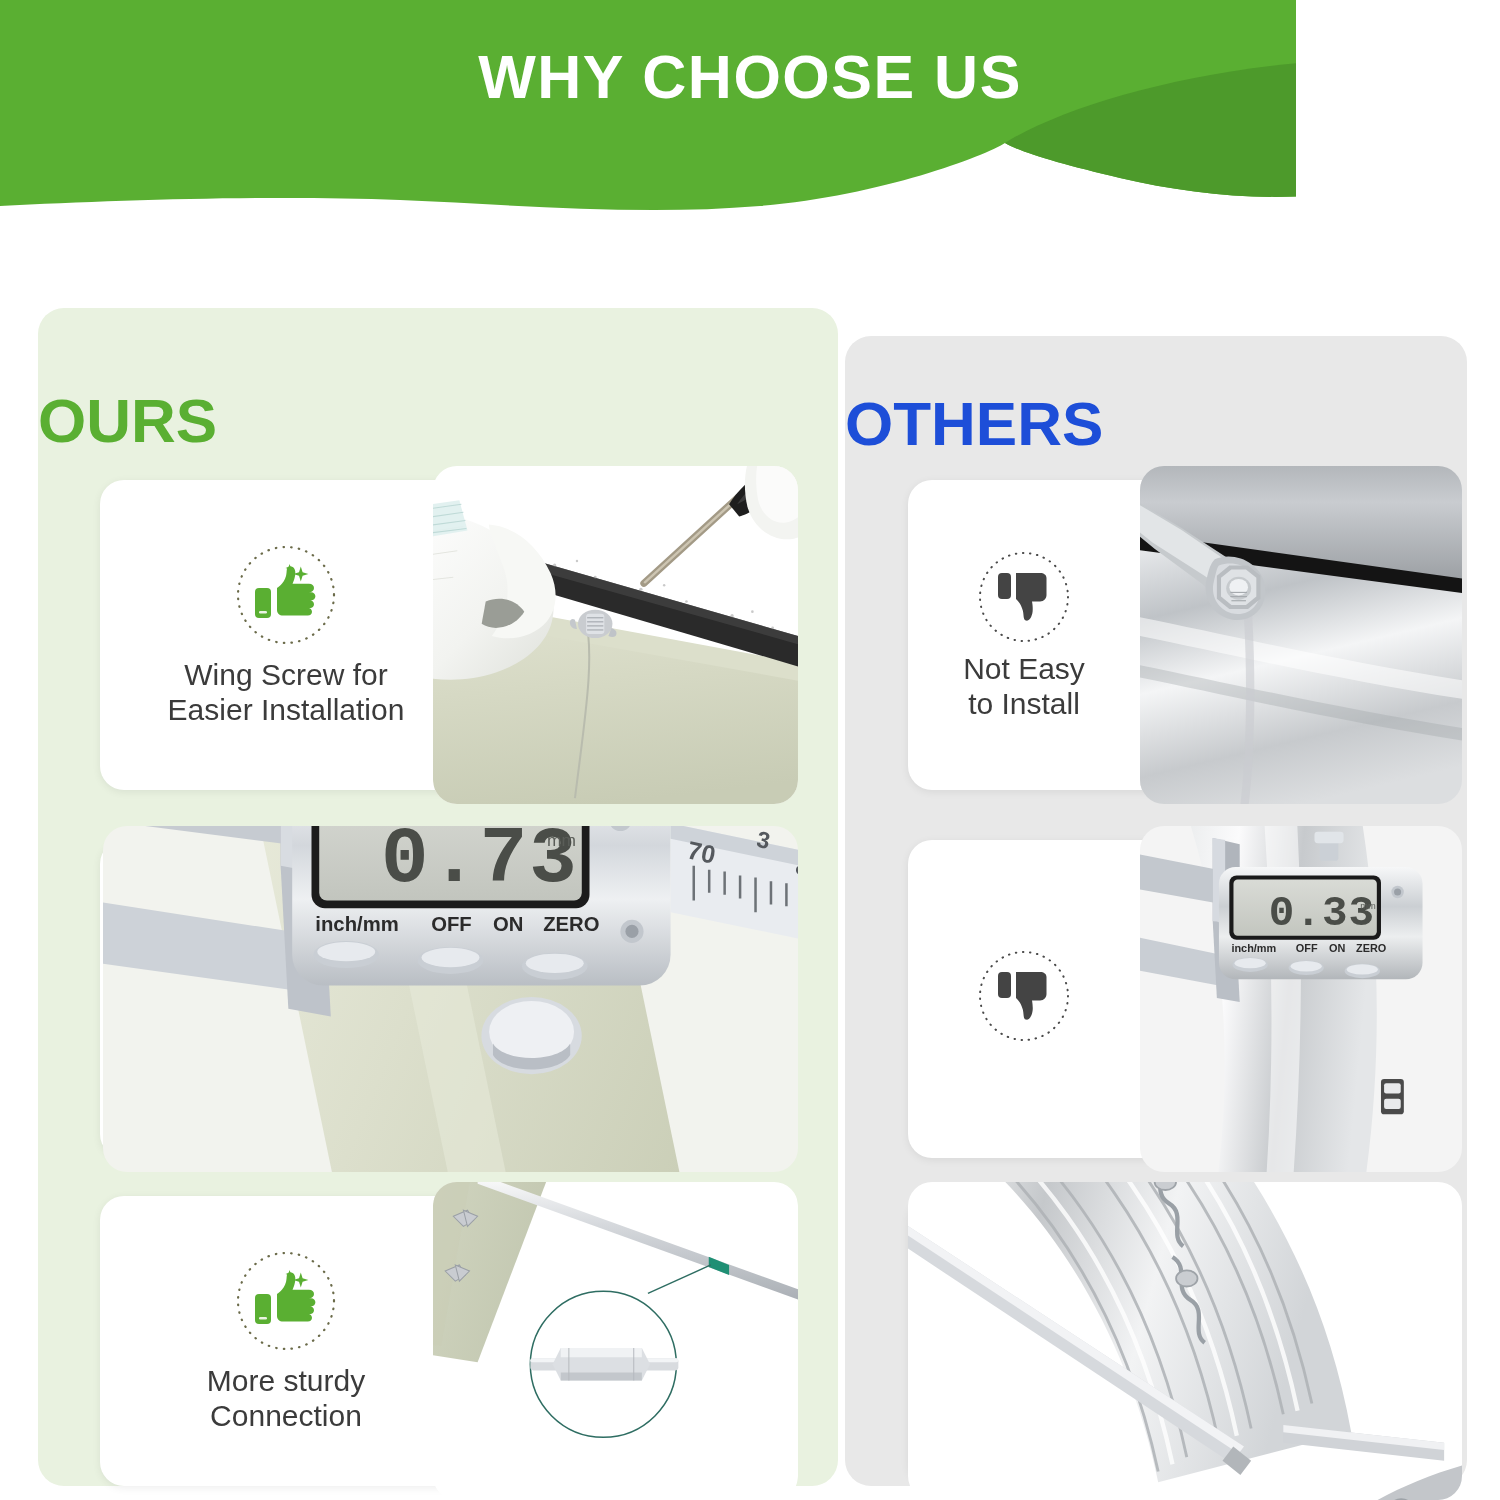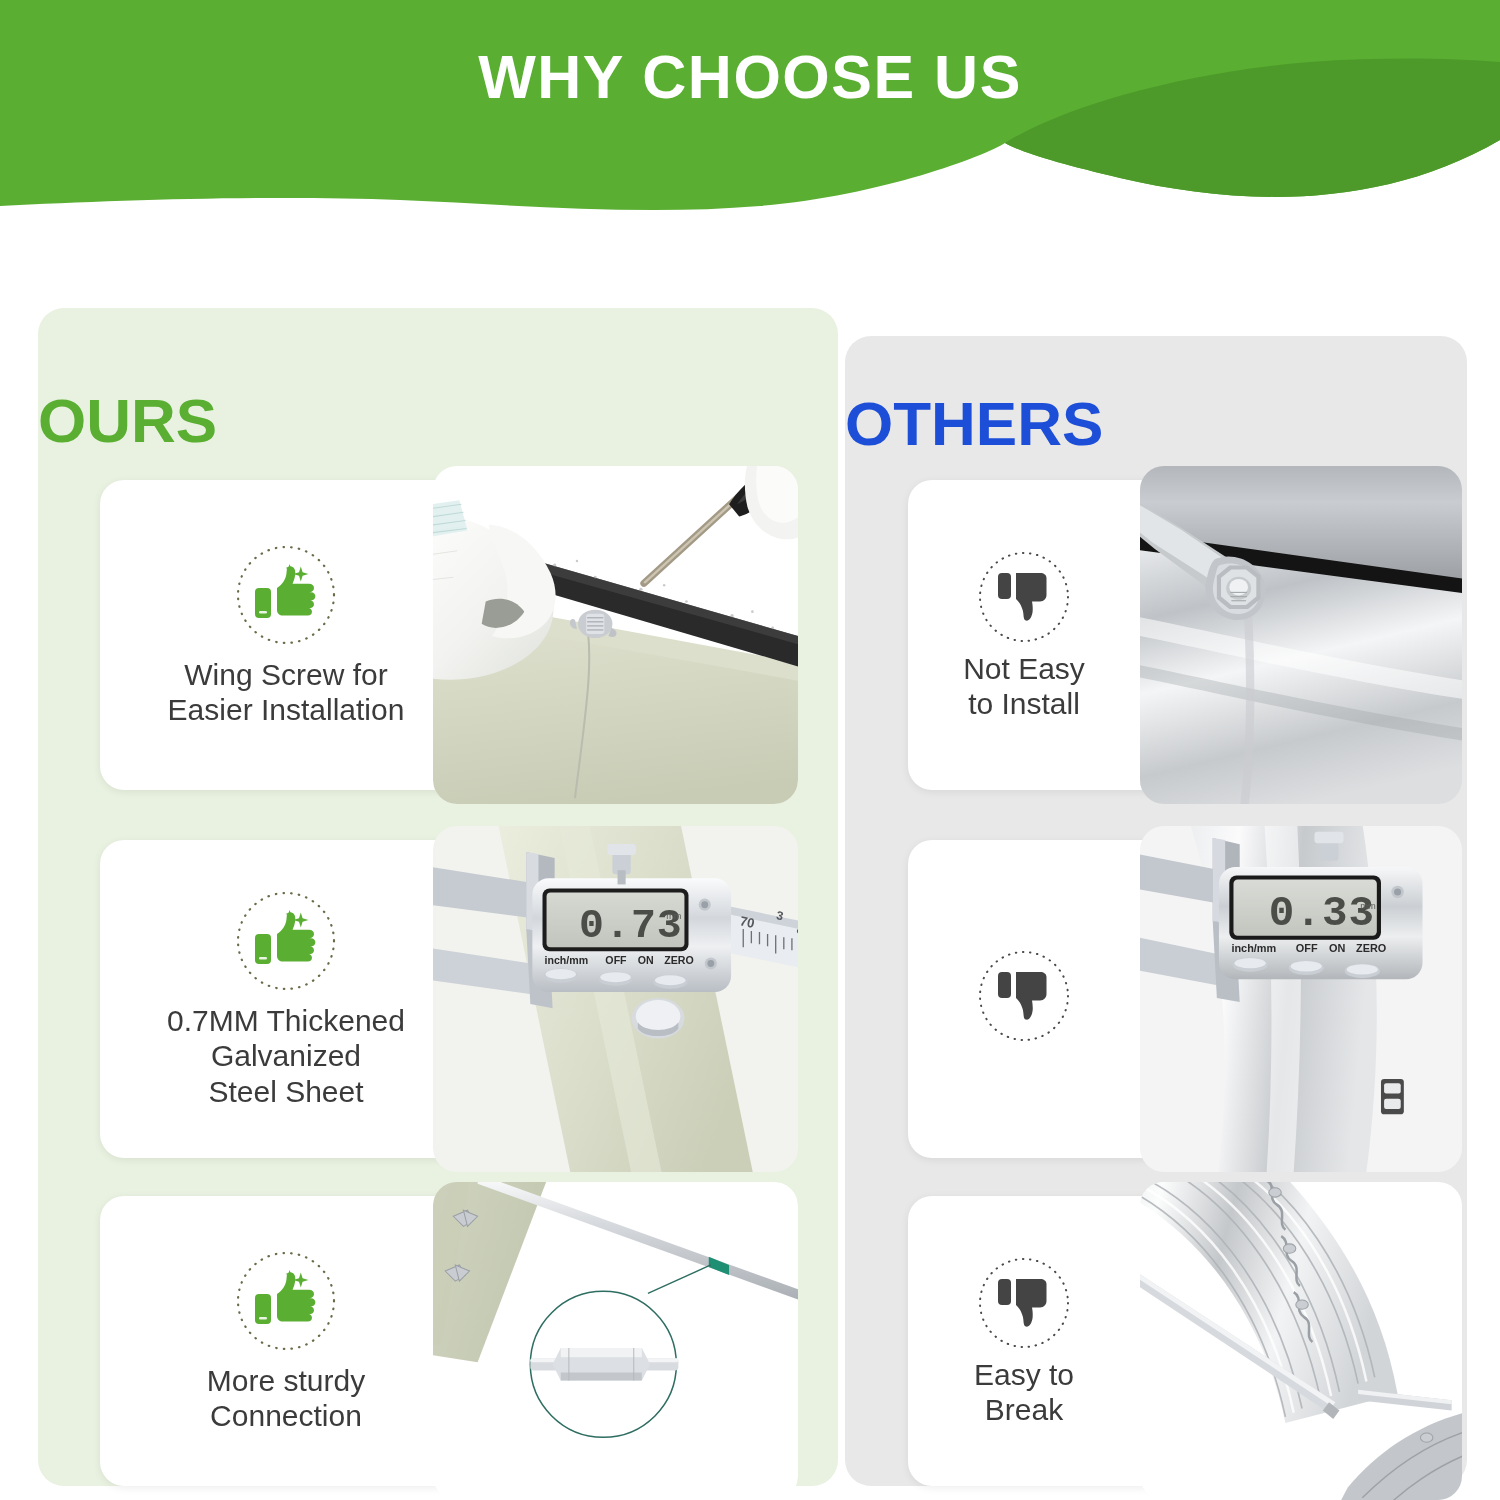--- a/index.html
+++ b/index.html
@@ -16,21 +16,21 @@
     position: relative;
     width: 1500px;
     height: 1500px;
     background: #ffffff;
   }
 
   
   .header {
     position: absolute;
     left: 0; top: 0;
-    width: 1500px;
+    width: 1296px;
     height: 215px;
     overflow: hidden;
     padding-left: 12px;
   }
   .header-svg { position: absolute; left: 0; top: 0; }
   .header-title {
     position: absolute;
     left: 0; top: 42px;
     width: 1500px;
     text-align: center;
@@ -304,45 +304,20 @@
                          C334,60 322,48 320,32 C318,18 318,4 322,-6 Z" fill="#fbfbfa"></path>
               </g>
             </g>
           </svg>
         </div>
       </div>
     </div>
 
     <div class="card card-ours o2">
       <div class="card-inner">
-        <div class="card-text-col">
-          <div class="icon-badge">
-            <svg class="dotcircle" width="104" height="104" viewBox="0 0 104 104">
-              <circle cx="52" cy="52" r="48" fill="none" stroke="#6b6b4a" stroke-width="2.2" stroke-linecap="round" stroke-dasharray="0.5 7.2"></circle>
-            </svg>
-            <svg width="66" height="62" viewBox="0 0 66 62">
-              <rect x="2" y="24" width="16" height="30" rx="4" fill="#5aaf32"></rect>
-              <rect x="6" y="47" width="8" height="2.6" rx="1.3" fill="#eaf4e2"></rect>
-              <path d="M24,24 C24,24 31,20 33,12 C34.2,7.2 33,3 36,2.4
-                       C40.5,1.5 43,5.6 42.2,11 C41.6,15.2 39.6,19.8 39.6,19.8
-                       L56,19.8 C59,19.8 61,21.6 61,24 C61,26.4 59,28.2 56,28.2
-                       L58,28.2 C60.6,28.2 62.4,30 62.4,32.3 C62.4,34.6 60.6,36.4 58,36.4
-                       L57,36.4 C59.4,36.4 61,38.1 61,40.3 C61,42.5 59.4,44.2 57,44.2
-                       L55.6,44.2 C57.6,44.2 59,45.8 59,47.8 C59,49.9 57.4,51.6 54.8,51.6
-                       L30,51.6 C26.5,51.6 24,49.4 24,46 Z" fill="#5aaf32"></path>
-              <path d="M47.8,2.4 L49.6,8.2 L55.4,10 L49.6,11.8 L47.8,17.6
-                       L46,11.8 L40.2,10 L46,8.2 Z" fill="#5aaf32"></path>
-              <path d="M36.6,0 L37.6,3.1 L40.7,4.1 L37.6,5.1 L36.6,8.2
-                       L35.6,5.1 L32.5,4.1 L35.6,3.1 Z" fill="#5aaf32"></path>
-            </svg>
-          </div>
-          <div class="card-label">0.7MM Thickened
-Galvanized
-Steel Sheet</div>
-        </div>
         <div class="card-photo photo-bleed-o">
           <svg class="photo-svg" viewBox="0 0 360 346" preserveAspectRatio="xMidYMid slice">
             <defs>
               <linearGradient id="sheetG" x1="0" y1="0" x2="1" y2="0.6">
                 <stop offset="0" stop-color="#eceedf"></stop>
                 <stop offset="0.5" stop-color="#dcdfcc"></stop>
                 <stop offset="1" stop-color="#cbcfb8"></stop>
               </linearGradient>
               <linearGradient id="steelG" x1="0" y1="0" x2="0" y2="1">
                 <stop offset="0" stop-color="#fafbfc"></stop>
@@ -668,36 +643,20 @@
                 <rect x="3" y="19" width="16" height="10" rx="2" fill="#e9eaec"></rect>
               </g>
             </g>
           </svg>
         </div>
       </div>
     </div>
 
     <div class="card card-others x3">
       <div class="card-inner">
-        <div class="card-text-col">
-          <div class="icon-badge">
-            <svg class="dotcircle" width="96" height="96" viewBox="0 0 96 96">
-              <circle cx="48" cy="48" r="44" fill="none" stroke="#4a4a4a" stroke-width="2" stroke-linecap="round" stroke-dasharray="0.5 6.6"></circle>
-            </svg>
-            <svg width="56" height="52" viewBox="0 0 56 52">
-              <rect x="2" y="2" width="13" height="26" rx="4" fill="#444444"></rect>
-              <path d="M20,2 L44,2 C48,2 50.5,4 50.5,7 L50.5,24
-                       C50.5,27.5 48,30.5 44,30.5 L36,30.5
-                       C36,30.5 37.2,36 36.6,40.8 C35.8,46.6 33,50.4 29.8,49.6
-                       C27,48.9 28,44.6 26.8,39.6 C25,32 20,28 20,28 Z" fill="#444444"></path>
-            </svg>
-          </div>
-          <div class="card-label">Easy to
-Break</div>
-        </div>
         <div class="card-photo photo-bleed-x">
           <svg class="photo-svg" viewBox="0 0 310 318" preserveAspectRatio="xMidYMid slice">
             <defs>
               <linearGradient id="corrG" x1="0" y1="0" x2="1" y2="0.25">
                 <stop offset="0" stop-color="#e6e8ea"></stop>
                 <stop offset="0.2" stop-color="#fbfcfc"></stop>
                 <stop offset="0.45" stop-color="#c5c8cb"></stop>
                 <stop offset="0.7" stop-color="#f2f3f4"></stop>
                 <stop offset="1" stop-color="#d2d5d8"></stop>
               </linearGradient>

